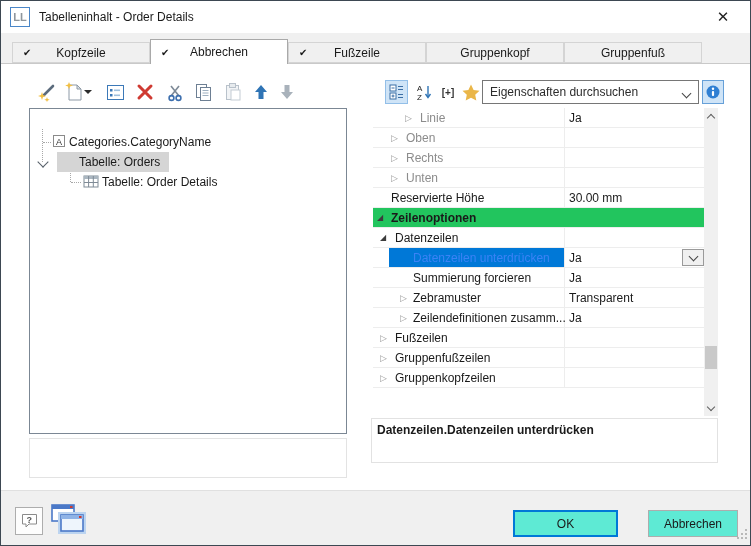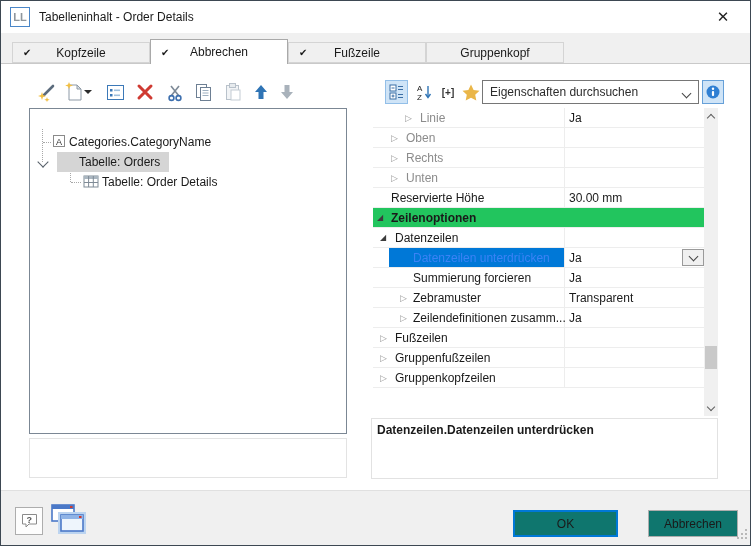--- a/index.html
+++ b/index.html
@@ -67,31 +67,31 @@
   .sb-thumb{position:absolute;left:1px;width:12px;top:238px;height:23px;background:#c9c9c9;}
 
   
   .search-combo{position:absolute;left:481px;top:79px;width:217px;height:24px;box-sizing:border-box;border:1px solid #767676;
                 background:#fff;display:flex;align-items:center;padding-left:7px;color:#2b2b2b;}
   .combo-chev{position:absolute;right:8px;top:9px;width:6px;height:6px;border-right:1.3px solid #444;border-bottom:1.3px solid #444;transform:rotate(45deg);}
   .info-btn{position:absolute;left:701px;top:79px;width:22px;height:24px;box-sizing:border-box;background:#cfe4f7;border:1px solid #66a0d8;
             display:flex;align-items:center;justify-content:center;}
 
   
-  .desc{position:absolute;left:370px;top:417px;width:347px;height:61px;box-sizing:border-box;border:1px solid #e2e2e2;background:#fff;
+  .desc{position:absolute;left:370px;top:417px;width:347px;height:45px;box-sizing:border-box;border:1px solid #e2e2e2;background:#fff;
         padding:4px 8px 0 5px;}
   .desc-title{font-weight:bold;margin-bottom:2px;}
   .desc-body{color:#1f1f1f;line-height:1.4;}
 
   
   .bottombar{position:absolute;left:0;top:489px;right:0;bottom:0;background:#f0f0f0;border-top:1px solid #e0e0e0;box-sizing:border-box;}
   .help-btn{position:absolute;left:14px;top:16px;width:28px;height:28px;box-sizing:border-box;background:#fdfdfd;border:1px solid #adadad;
             display:flex;align-items:center;justify-content:center;}
   .win-toggle{position:absolute;left:48px;top:12px;}
-  .btn{position:absolute;top:19px;height:27px;box-sizing:border-box;background:#0f766e;display:flex;align-items:center;justify-content:center;}
+  .btn{position:absolute;top:19px;height:27px;box-sizing:border-box;background:#5eead4;display:flex;align-items:center;justify-content:center;}
   .btn.ok{left:512px;width:105px;border:2px solid #0078d7;}
   .btn.cancel{left:647px;width:90px;border:1px solid #adadad;}
   .grip{position:absolute;right:2px;bottom:2px;}
 </style>
 </head>
 <body>
 
 <div class="stage">
 
   <div class="titlebar">
@@ -114,20 +114,23 @@
   <div class="tab active" style="left:149px">
     <span class="check">✔</span>
     <span>Abbrechen</span>
   </div>
   <div class="tab" style="left:287px">
     <span class="check">✔</span>
     <span>Fußzeile</span>
   </div>
   <div class="tab" style="left:425px">
     <span>Gruppenkopf</span>
+  </div>
+  <div class="tab" style="left:563px">
+    <span>Gruppenfuß</span>
   </div>
 
   <div class="abs" style="left:28px;top:77px;width:318px;height:28px">
     <span class="tbtn" style="left:6px">
       <svg width="20" height="20">
           <line x1="7" y1="13" x2="16" y2="4" stroke="#5b6b7c" stroke-width="2.6" stroke-linecap="round"></line>
       <polygon points="5,10 6,13 9,14 6,15 5,18 4,15 1,14 4,13" fill="#f2bf42"></polygon>
       <polygon points="10,15 10.7,17 12.7,17.7 10.7,18.4 10,20 9.3,18.4 7.3,17.7 9.3,17" fill="#f2bf42"></polygon>
         </svg>
     </span>

